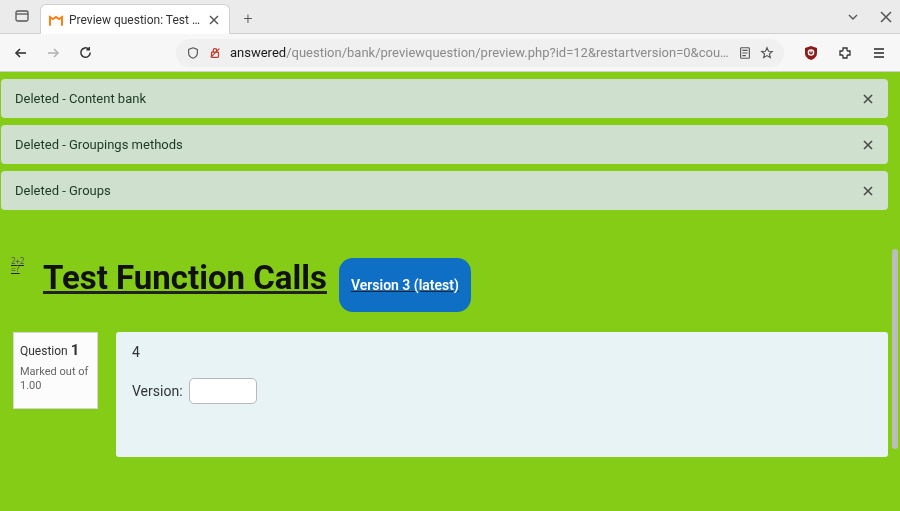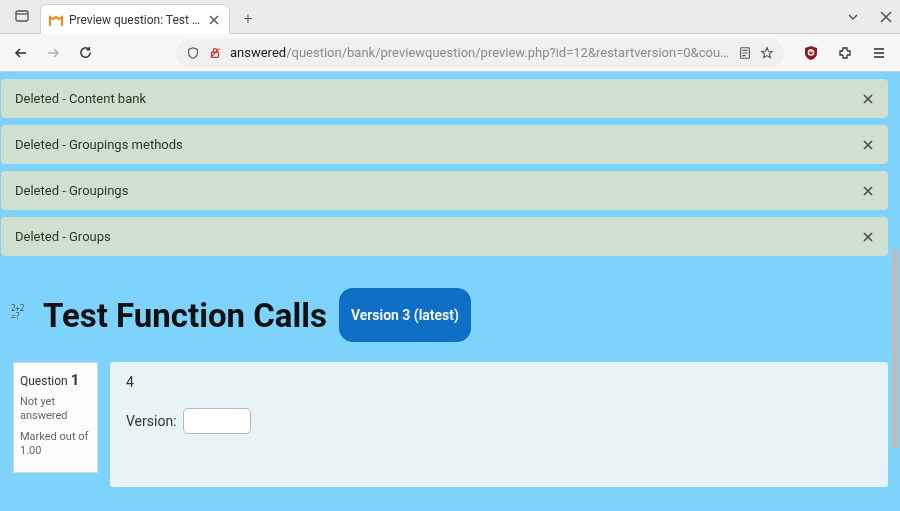--- a/index.html
+++ b/index.html
@@ -82,57 +82,58 @@
   .urlbar .lock{color:#c0392b;flex:0 0 14px}
   .urlbar .url{flex:1 1 auto;overflow:hidden;white-space:nowrap;text-overflow:ellipsis;color:var(--url-dim)}
   .urlbar .url .host{color:var(--url-text)}
   .urlbar .trailing{color:#555;flex:0 0 14px;cursor:pointer}
   .toolbar-right{display:flex;align-items:center;gap:12px;margin-left:6px}
   .ublock{color:#8e1b1b}
 
   
   .viewport{
     position:relative;width:100%;height:calc(511px - 34px - 38px);
-    overflow:hidden;background:#7dd3fc;
+    overflow:hidden;background:#84cc16;
     padding:0 0 0 1px;
   }
   .fake-scrollbar{
     position:absolute;right:2px;top:177px;width:6px;height:200px;
     background:var(--scrollbar);border-radius:3px;
   }
 
   .alerts{padding-right:12px}
   .alert{
     background:var(--alert-bg);color:var(--alert-text);
     border-radius:4px;margin:7px 0;
     display:flex;align-items:center;justify-content:space-between;
     padding:12px 14px;font-size:13px;
   }
   .alert .dismiss{color:#4a4a4a;cursor:pointer;font-size:14px}
 
   .heading-row{
-    display:flex;align-items:center;gap:12px;
-    margin:32px 0 20px 10px;
+    display:flex;align-items:flex-start;gap:12px;
+    margin:48px 0 20px 10px;
+    text-decoration:underline;
   }
   .qtype-icon{
     width:20px;height:20px;flex:0 0 20px;color:#555;
     font-family:monospace;font-size:8px;line-height:1;letter-spacing:-0.5px;
     white-space:pre;
   }
   .page-title{
     font-size:33px;font-weight:700;color:#111;margin:0;
   }
   .version-badge{
     background:var(--badge-bg);color:var(--badge-text);
     padding:19px 12px;border-radius:14px;font-size:14px;font-weight:600;
     white-space:nowrap;
   }
 
   .qarea{
-    display:flex;align-items:flex-start;gap:12px;
+    display:flex;align-items:flex-start;gap:18px;
     padding:0 12px 0 12px;
     justify-content:flex-end;
   }
   .infobox{
     width:85px;border:1px solid var(--info-border);
     background:#fcfcfc;padding:8px 6px;font-size:11px;color:var(--info-text);
   }
   .infobox .qnum{color:#333;font-size:12px;margin-bottom:6px}
   .infobox .qnum .n{font-size:15px;font-weight:700}
   .infobox .line{margin-bottom:6px;line-height:1.3}
@@ -277,29 +278,20 @@
     <div class="alert">
       <span>Deleted - Groupings methods</span>
       <span class="dismiss">
         <svg width="12" height="12" viewBox="0 0 12 12" stroke="currentColor" stroke-width="1.6">
             <line x1="2" y1="2" x2="10" y2="10"></line>
             <line x1="10" y1="2" x2="2" y2="10"></line>
           </svg>
       </span>
     </div>
     <div class="alert">
-      <span>Deleted - Groupings</span>
-      <span class="dismiss">
-        <svg width="12" height="12" viewBox="0 0 12 12" stroke="currentColor" stroke-width="1.6">
-            <line x1="2" y1="2" x2="10" y2="10"></line>
-            <line x1="10" y1="2" x2="2" y2="10"></line>
-          </svg>
-      </span>
-    </div>
-    <div class="alert">
       <span>Deleted - Groups</span>
       <span class="dismiss">
         <svg width="12" height="12" viewBox="0 0 12 12" stroke="currentColor" stroke-width="1.6">
             <line x1="2" y1="2" x2="10" y2="10"></line>
             <line x1="10" y1="2" x2="2" y2="10"></line>
           </svg>
       </span>
     </div>
   </div>
 
@@ -309,21 +301,20 @@
     <h1 class="page-title">Test Function Calls</h1>
     <span class="version-badge">Version 3 (latest)</span>
   </div>
 
   <div class="qarea">
     <div class="infobox">
       <div class="qnum">
         <span>Question</span>
         <span class="n">1</span>
       </div>
-      <div class="line">Not yet answered</div>
       <div class="line">Marked out of 1.00</div>
     </div>
 
     <div class="qpanel">
       <div class="qtext">4</div>
       <div class="answer-row">
         <span>Version:</span>
         <input type="text" value="" style="">
       </div>
     </div>

